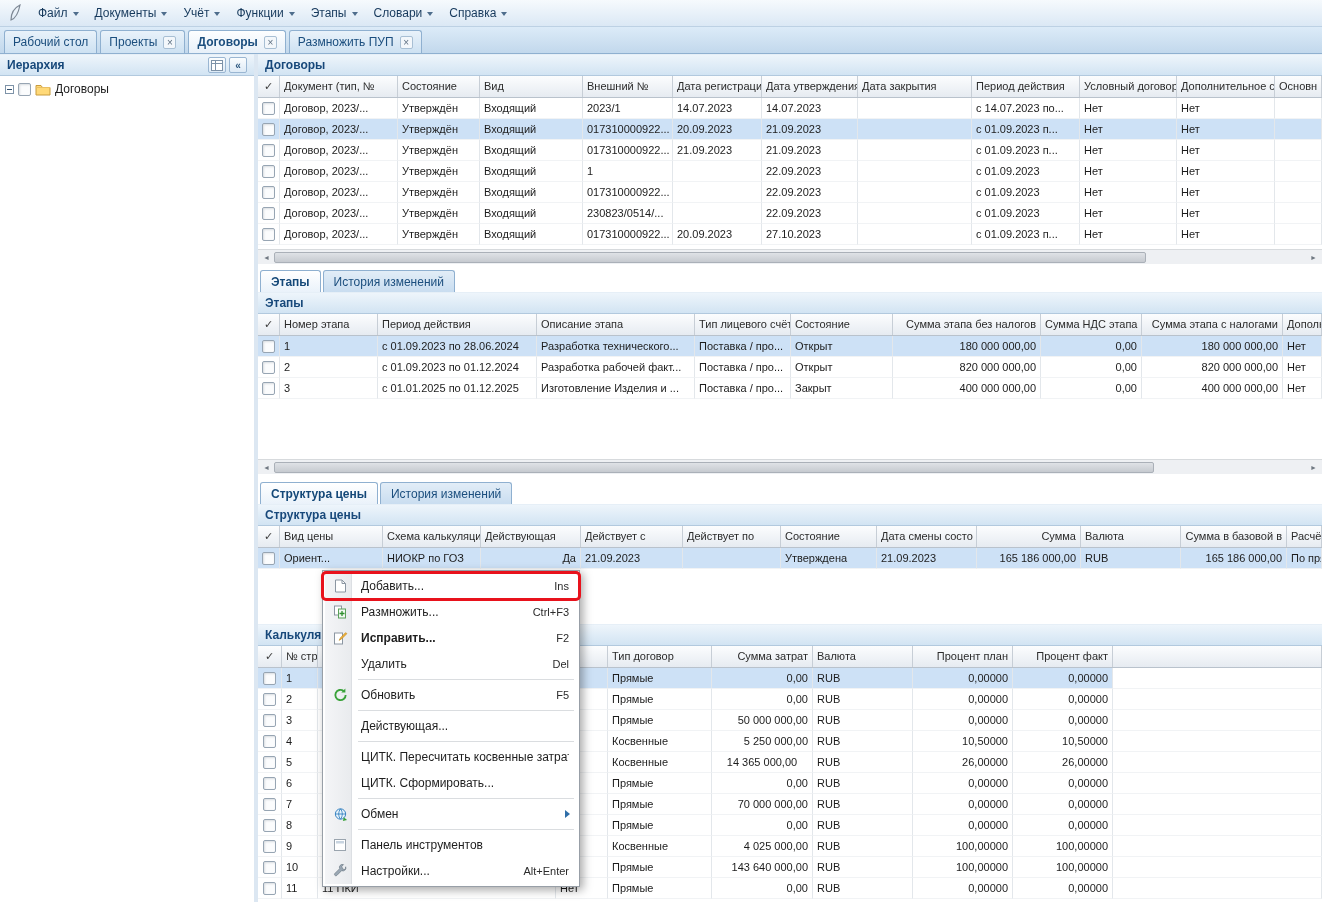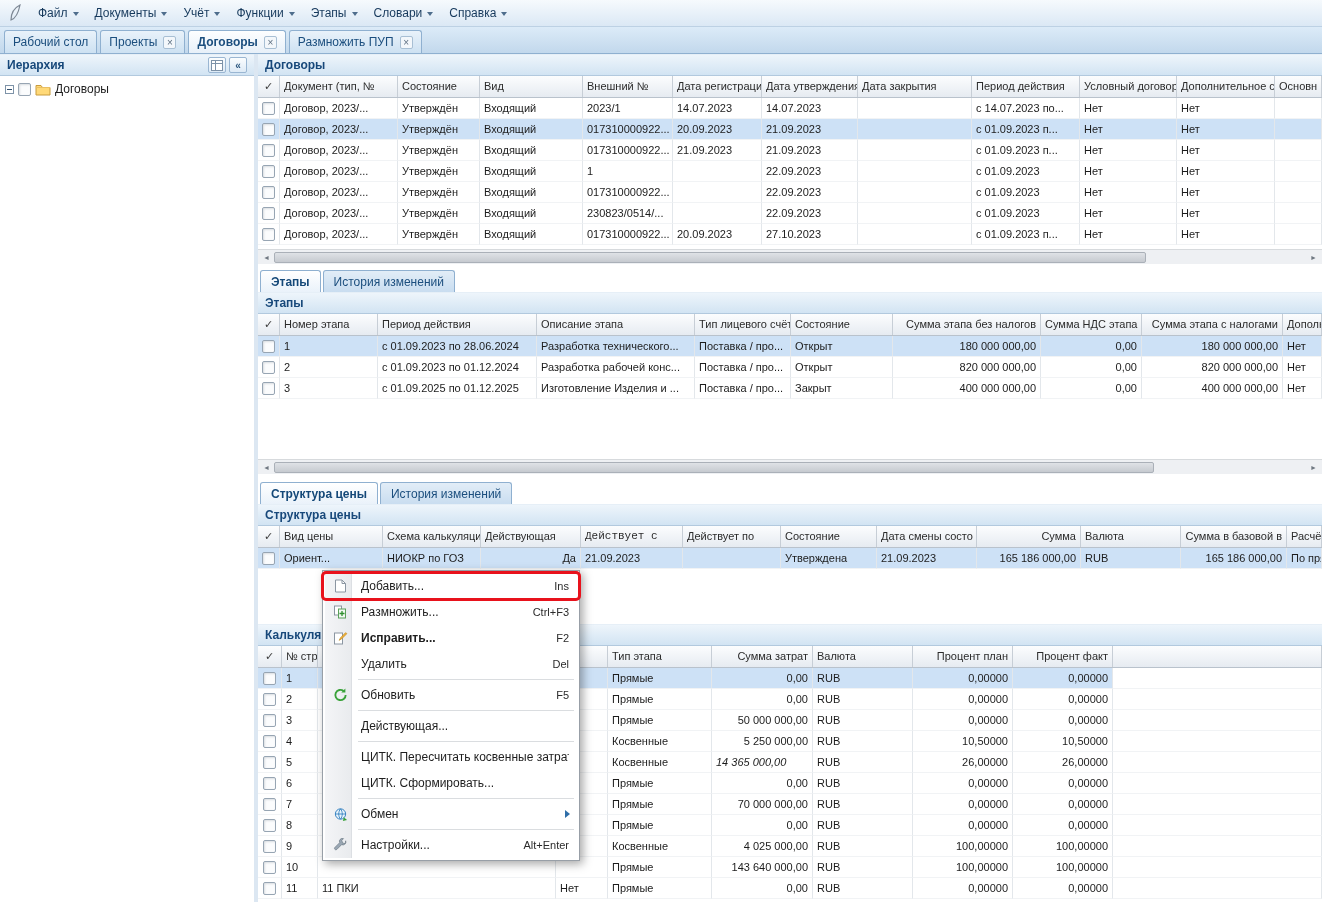--- a/index.html
+++ b/index.html
@@ -346,34 +346,34 @@
               <div class="t-td" style="width: 101px; text-align: right;">0,00</div>
               <div class="t-td" style="width: 141px; text-align: right;">180 000 000,00</div>
               <div class="t-td" style="width: 39px; flex: 1 0 auto;">Нет</div>
             </div>
             <div class="t-row">
               <div class="t-td check" style="width: 22px;">
                 <div class="cb"></div>
               </div>
               <div class="t-td" style="width: 98px;">2</div>
               <div class="t-td" style="width: 159px;">с 01.09.2023 по 01.12.2024</div>
-              <div class="t-td" style="width: 158px;">Разработка рабочей конс...</div>
+              <div class="t-td" style="width: 158px;">Разработка рабочей факт...</div>
               <div class="t-td" style="width: 96px;">Поставка / про...</div>
               <div class="t-td" style="width: 102px;">Открыт</div>
               <div class="t-td" style="width: 148px; text-align: right;">820 000 000,00</div>
               <div class="t-td" style="width: 101px; text-align: right;">0,00</div>
               <div class="t-td" style="width: 141px; text-align: right;">820 000 000,00</div>
               <div class="t-td" style="width: 39px; flex: 1 0 auto;">Нет</div>
             </div>
             <div class="t-row">
               <div class="t-td check" style="width: 22px;">
                 <div class="cb"></div>
               </div>
               <div class="t-td" style="width: 98px;">3</div>
-              <div class="t-td" style="width: 159px;">с 01.09.2025 по 01.12.2025</div>
+              <div class="t-td" style="width: 159px;">с 01.01.2025 по 01.12.2025</div>
               <div class="t-td" style="width: 158px;">Изготовление Изделия и ...</div>
               <div class="t-td" style="width: 96px;">Поставка / про...</div>
               <div class="t-td" style="width: 102px;">Закрыт</div>
               <div class="t-td" style="width: 148px; text-align: right;">400 000 000,00</div>
               <div class="t-td" style="width: 101px; text-align: right;">0,00</div>
               <div class="t-td" style="width: 141px; text-align: right;">400 000 000,00</div>
               <div class="t-td" style="width: 39px; flex: 1 0 auto;">Нет</div>
             </div>
           </div>
         </div>
@@ -396,21 +396,21 @@
       </div>
       <div class="p-title">
         <span>Структура цены</span>
       </div>
       <div class="tbl">
           <div class="t-head">
             <div class="t-th check" style="width: 22px;">✓</div>
             <div class="t-th" style="width: 103px;">Вид цены</div>
             <div class="t-th" style="width: 98px;">Схема калькуляци</div>
             <div class="t-th" style="width: 100px;">Действующая</div>
-            <div class="t-th" style="width: 102px; font-family: Liberation Mono, monospace;">Действует с</div>
+            <div class="t-th" style="width: 102px;">Действует с</div>
             <div class="t-th" style="width: 98px;">Действует по</div>
             <div class="t-th" style="width: 96px;">Состояние</div>
             <div class="t-th" style="width: 100px;">Дата смены состо</div>
             <div class="t-th" style="width: 104px; text-align: right;">Сумма</div>
             <div class="t-th" style="width: 100px;">Валюта</div>
             <div class="t-th" style="width: 106px; text-align: right;">Сумма в базовой в</div>
             <div class="t-th" style="width: 35px; flex: 1 0 auto;">Расчёт</div>
           </div>
           <div class="t-body">
             <div class="t-row selected">
@@ -436,21 +436,21 @@
     <div class="sec" style="flex:1">
       <div class="p-title">
         <span>Калькуля...</span>
       </div>
       <div class="tbl">
           <div class="t-head">
             <div class="t-th check" style="width: 24px;">✓</div>
             <div class="t-th" style="width: 36px;">№ стр...</div>
             <div class="t-th" style="width: 238px;"></div>
             <div class="t-th" style="width: 52px;"></div>
-            <div class="t-th" style="width: 104px;">Тип этапа</div>
+            <div class="t-th" style="width: 104px;">Тип договор</div>
             <div class="t-th" style="width: 101px; text-align: right;">Сумма затрат</div>
             <div class="t-th" style="width: 100px;">Валюта</div>
             <div class="t-th" style="width: 100px; text-align: right;">Процент план</div>
             <div class="t-th" style="width: 100px; text-align: right;">Процент факт</div>
             <div class="t-th" style="width: 200px; flex: 1 0 auto;"></div>
           </div>
           <div class="t-body">
             <div class="t-row selected">
               <div class="t-td check" style="width: 24px;">
                 <div class="cb"></div>
@@ -508,21 +508,21 @@
               <div class="t-td ghost" style="width: 200px; flex: 1 0 auto;"></div>
             </div>
             <div class="t-row">
               <div class="t-td check" style="width: 24px;">
                 <div class="cb"></div>
               </div>
               <div class="t-td" style="width: 36px;">5</div>
               <div class="t-td" style="width: 238px;"></div>
               <div class="t-td" style="width: 52px;"></div>
               <div class="t-td" style="width: 104px;">Косвенные</div>
-              <div class="t-td" style="width: 101px; text-align: left; font-style: italic;">14 365 000,00</div>
+              <div class="t-td" style="width: 101px; text-align: center;">14 365 000,00</div>
               <div class="t-td" style="width: 100px;">RUB</div>
               <div class="t-td" style="width: 100px; text-align: right;">26,00000</div>
               <div class="t-td" style="width: 100px; text-align: right;">26,00000</div>
               <div class="t-td ghost" style="width: 200px; flex: 1 0 auto;"></div>
             </div>
             <div class="t-row">
               <div class="t-td check" style="width: 24px;">
                 <div class="cb"></div>
               </div>
               <div class="t-td" style="width: 36px;">6</div>
@@ -678,20 +678,29 @@
           <path d="M2.5 8h11M8 2.5c-2.5 3-2.5 8 0 11M8 2.5c2.5 3 2.5 8 0 11" fill="none" stroke="#2e7dbf" stroke-width="0.9"></path>
           <path d="M11.5 11.5l3.5 3-4.5 1z" fill="#3aa23a"></path>
         </svg>
       </span>
       <span class="lab">Обмен</span>
       <span class="sub"></span>
     </div>
     <div class="m-sep"></div>
     <div class="m-item">
       <span class="mi">
+        <svg width="14" height="14" viewBox="0 0 14 14">
+          <rect x="1.5" y="1.5" width="11" height="11" fill="#fff" stroke="#9aa4ae"></rect>
+          <rect x="3" y="3" width="8" height="2.5" fill="#c8d4e0"></rect>
+        </svg>
+      </span>
+      <span class="lab">Панель инструментов</span>
+    </div>
+    <div class="m-item">
+      <span class="mi">
         <svg width="15" height="15" viewBox="0 0 16 16">
           <path d="M13.5 3.5a3.2 3.2 0 0 1-4.3 4.1L4 12.8a1.5 1.5 0 0 1-2.1-2.1l5.2-5.2a3.2 3.2 0 0 1 4.1-4.3L9.4 3l.8 2.8 2.8.8z" fill="#9aa7b4" stroke="#6b7884" stroke-width="0.7"></path>
         </svg>
       </span>
       <span class="lab">Настройки...</span>
       <span class="sc">Alt+Enter</span>
     </div>
   </div>
 
 </body></html>

